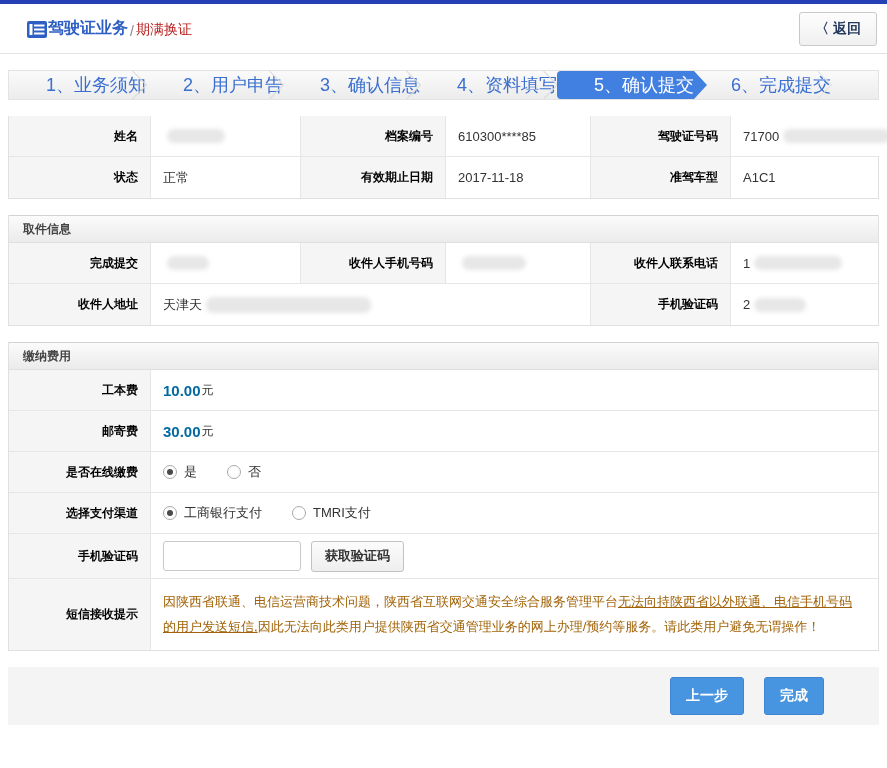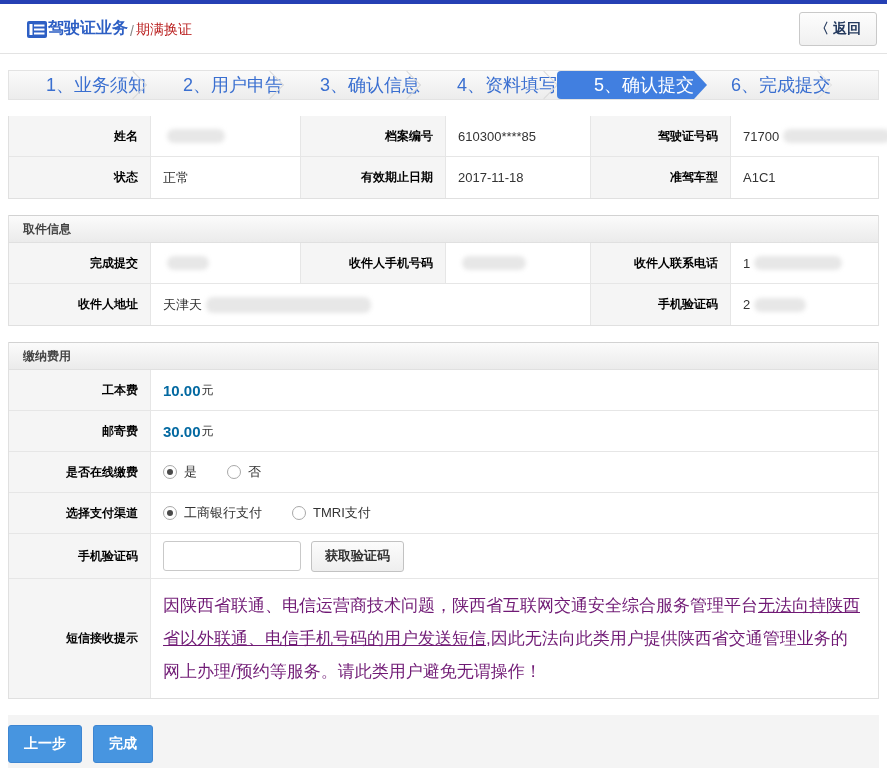--- a/index.html
+++ b/index.html
@@ -61,25 +61,25 @@
   .radio.checked::after { content:""; position:absolute; left:3px; top:3px; right:3px; bottom:3px;
            border-radius:50%; background:#4a4a4a; }
   .radio-opt { display:inline-flex; align-items:center; margin-right:30px; font-size:13px; color:#333; }
 
   .code-input { width:138px; height:30px; border:1px solid #c9c9c9; border-radius:3px;
                 margin-right:10px; padding:0 8px; font-size:13px; }
   .code-btn { height:31px; padding:0 13px; background:linear-gradient(#fcfcfc,#eee);
               border:1px solid #c2c2c2; border-radius:3px; font-size:13px; font-weight:bold;
               color:#333; cursor:pointer; font-family:inherit; }
 
-  .notice-cell { padding:10px 16px 10px 12px; font-size:17px; color:#701a75; line-height:1.95; }
+  .notice-cell { padding:10px 16px 10px 12px; font-size:13px; color:#a16207; line-height:1.95; }
   .notice-cell .u { text-decoration:underline; }
 
   .footer { margin:16px 8px 0; height:58px; background:#f4f4f4; display:flex;
-            align-items:center; gap:11px; padding-right:55px; }
+            align-items:center; justify-content:flex-end; gap:20px; padding-right:55px; }
   .btn-blue { background:#4795e0; border:1px solid #3e86d2; color:#fff; font-size:14px;
               font-weight:bold; padding:9px 15px; border-radius:3px; cursor:pointer;
               font-family:inherit; }
 </style>
 </head>
 <body>
 
 <div class="topbar"></div>
 
 <div class="header">

